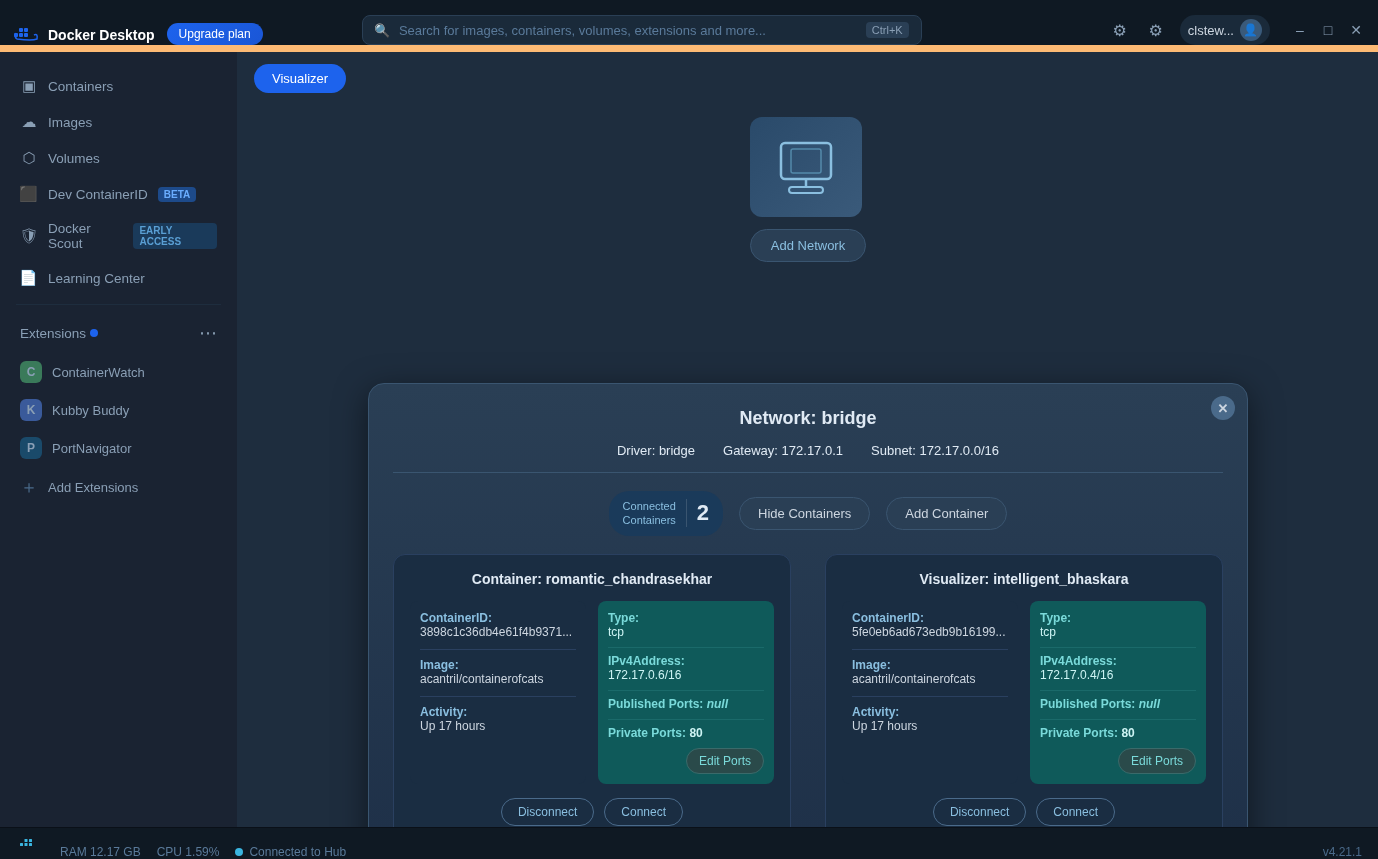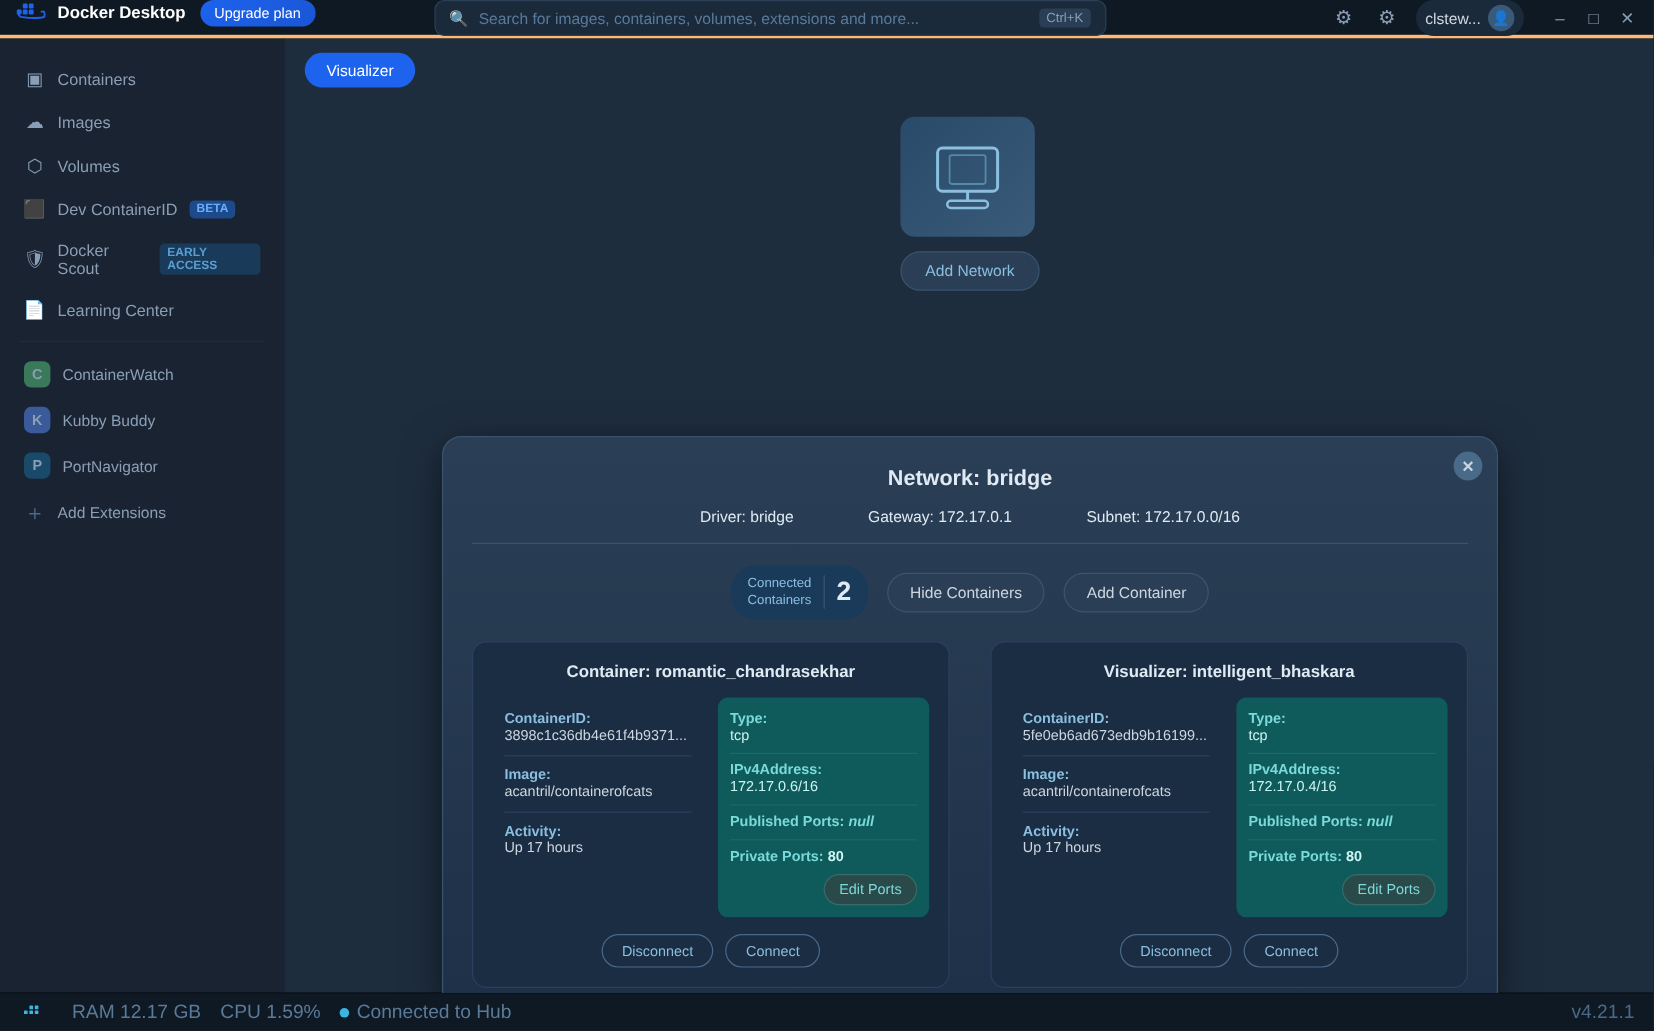--- a/index.html
+++ b/index.html
@@ -10,27 +10,27 @@
       width: 1378px;
       height: 859px;
       overflow: hidden;
       display: flex;
       flex-direction: column;
     }
 
     
     .titlebar {
       background: #0f1923;
-      height: 32px;
-      display: flex;
-      align-items: flex-start;
+      height: 52px;
+      display: flex;
+      align-items: flex-end;
       padding: 0 12px;
       gap: 12px;
       flex-shrink: 0;
-      border-bottom: 3px solid #fdba74;
+      border-bottom: 7px solid #fdba74;
     }
     .titlebar-logo {
       display: flex;
       align-items: center;
       gap: 8px;
       color: #fff;
       font-weight: 600;
       font-size: 14px;
     }
     .docker-icon {
@@ -329,21 +329,21 @@
     .bridge-title {
       text-align: center;
       font-size: 18px;
       font-weight: 600;
       color: #e0eaf4;
       margin-bottom: 14px;
     }
     .bridge-meta {
       display: flex;
       justify-content: center;
-      gap: 62px;
+      gap: 28px;
       font-size: 13px;
       color: #8abfe0;
       margin-bottom: 18px;
       padding-bottom: 14px;
       border-bottom: 1px solid #3a5570;
     }
     .bridge-meta span { color: #e0eaf4; }
     .bridge-actions {
       display: flex;
       justify-content: center;
@@ -484,24 +484,24 @@
       padding: 6px 16px;
       font-size: 12px;
       cursor: pointer;
     }
 
     
     .statusbar {
       background: #0f1923;
       height: 32px;
       display: flex;
-      align-items: center;
+      align-items: flex-end;
       padding: 0 16px;
       gap: 16px;
-      font-size: 16px;
+      font-size: 12px;
       color: #5a7a9a;
       flex-shrink: 0;
       border-top: 1px solid #0a1018;
     }
     .status-docker-icon {
       width: 28px;
       height: 28px;
       display: flex;
       align-items: center;
       justify-content: center;
@@ -596,20 +596,25 @@
     <div class="sidebar-item">
       <div class="sidebar-item-icon">🛡</div>
       <span>Docker Scout</span>
       <span class="early-access-badge">EARLY ACCESS</span>
     </div>
     <div class="sidebar-item">
       <div class="sidebar-item-icon">📄</div>
       <span>Learning Center</span>
     </div>
     <div class="sidebar-divider"></div>
+    <div class="extensions-header">
+      <span>Extensions</span>
+      <span class="dot"></span>
+      <span class="more-icon">⋯</span>
+    </div>
     <div class="ext-item">
       <div class="ext-avatar" style="background:#3a7a5a;">C</div>
       <span>ContainerWatch</span>
     </div>
     <div class="ext-item">
       <div class="ext-avatar" style="background:#3a5a9a;">K</div>
       <span>Kubby Buddy</span>
     </div>
     <div class="ext-item">
       <div class="ext-avatar" style="background:#1a4a6a;">P</div>

